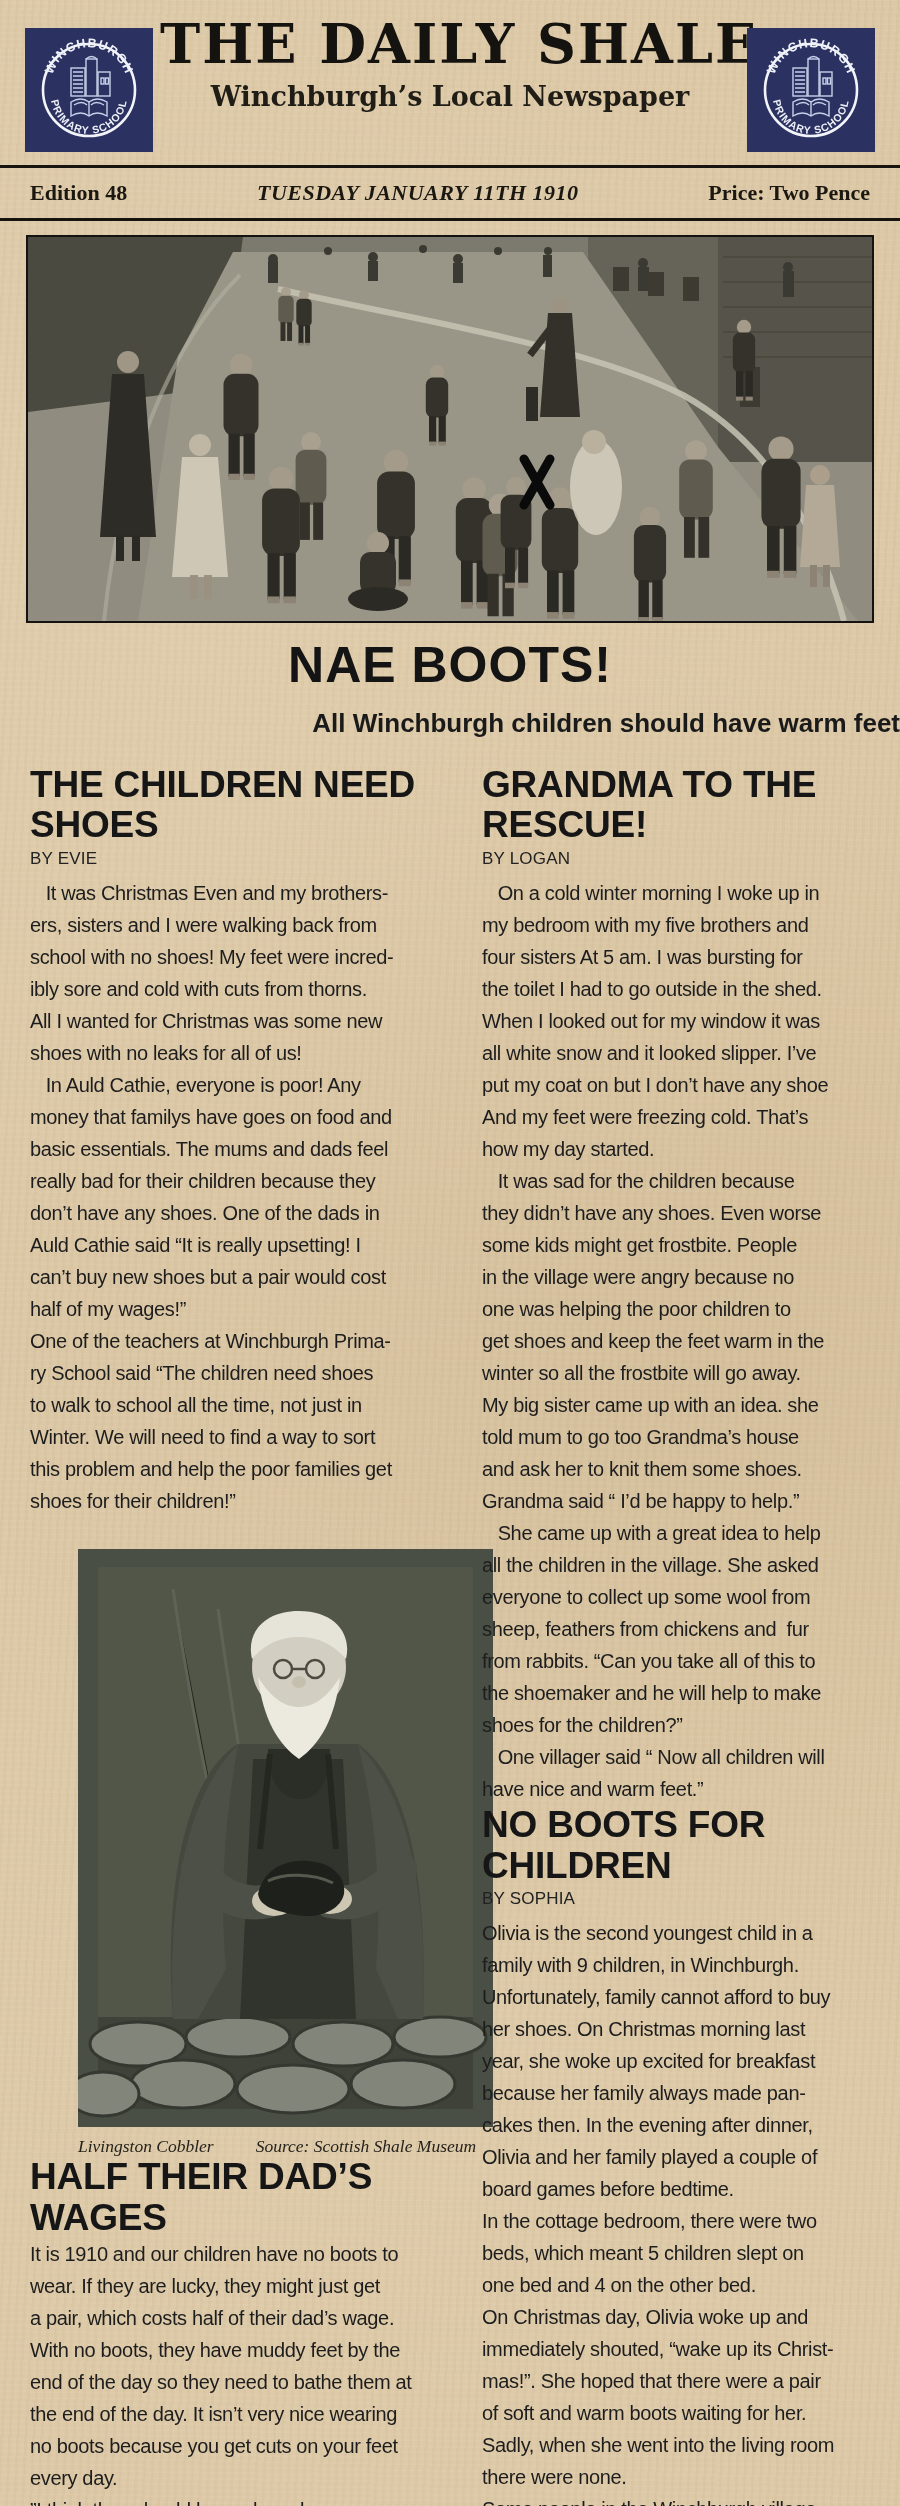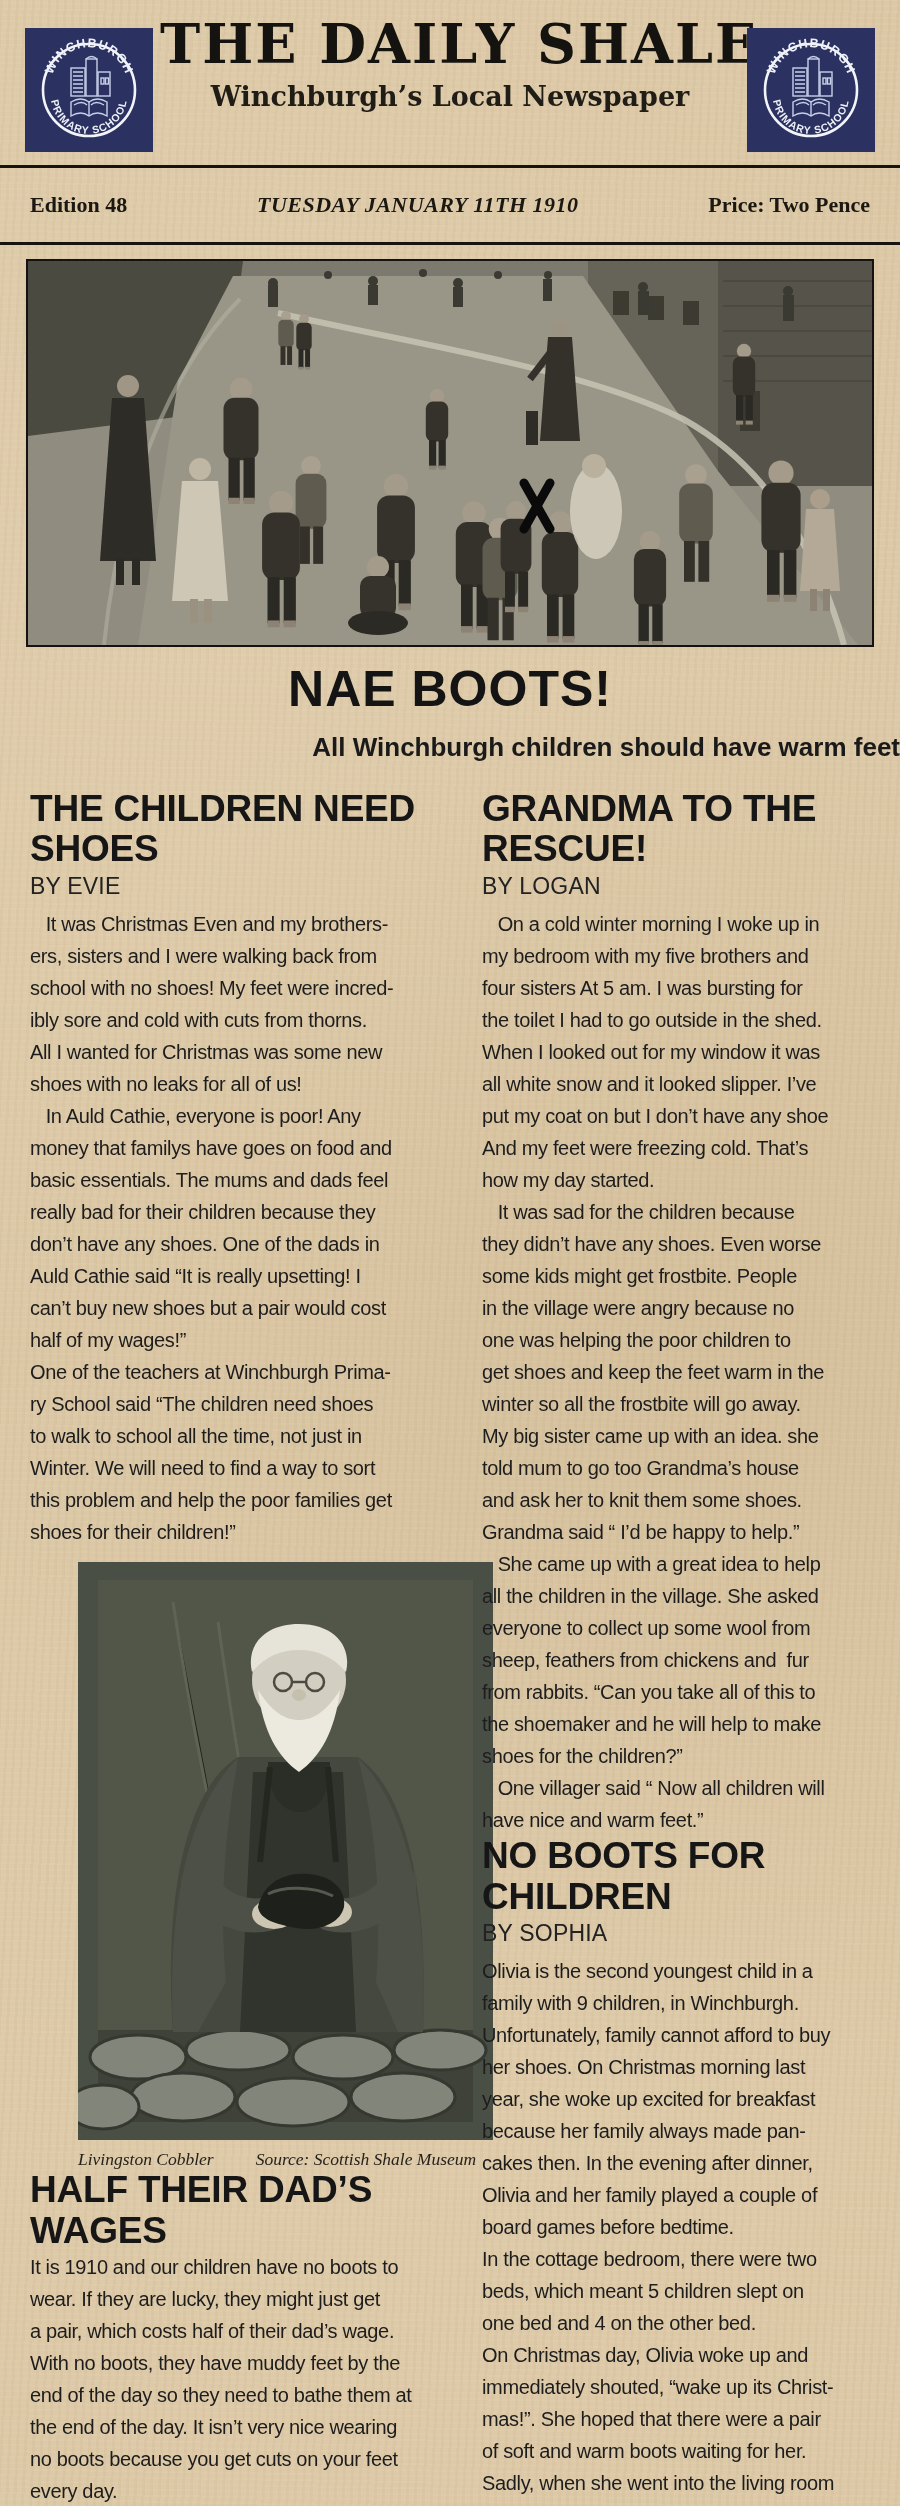--- a/index.html
+++ b/index.html
@@ -33,21 +33,21 @@
   }
   .paper-subtitle{
     margin:8px 0 0;
     font-family:"DejaVu Serif", serif;
     font-weight:700;font-size:27px;color:#201d17;
   }
   .rule{border-top:3px solid #17140f;margin:0;}
   
   .dateline{
     height:50px;display:flex;align-items:center;justify-content:space-between;
-    padding:12px 30px;
+    padding:0 30px;
     font-family:"Liberation Serif", serif;font-weight:700;font-size:22px;color:#1b1812;
   }
   .dateline .date{font-style:italic;letter-spacing:.5px;}
   
   .main-photo{width:844px;margin:14px auto 0;border:2px solid #141311;line-height:0;}
   .main-photo svg{display:block;width:844px;height:384px;}
   
   .headline{
     margin:16px 0 16px;text-align:center;
     font-size:50px;font-weight:800;letter-spacing:1px;color:#141414;line-height:1.05;
@@ -56,28 +56,28 @@
     margin:10px 0 0;text-align:right;
     font-size:26px;font-weight:700;color:#1a1a1a;
   }
   
   .columns{display:flex;padding:0 30px;margin-top:26px;gap:32px;}
   .col-left{width:420px;flex:0 0 420px;}
   .col-right{width:388px;flex:0 0 388px;}
   h3.article-heading{
     margin:0;font-size:37px;font-weight:700;color:#161616;line-height:1.1;letter-spacing:-.2px;
   }
-  .byline{margin:3px 0 8px;font-size:23px;color:#222;letter-spacing:.2px;}
+  .byline{margin:3px 0 8px;font-size:17px;color:#222;letter-spacing:.2px;}
   .body{
     margin:0;white-space:pre-wrap;
     font-size:20px;line-height:32px;letter-spacing:-.35px;color:#1d1d1d;
   }
   .mt2{margin-top:24px;}
   .mt3{margin-top:36px;}
-  figure.cobbler{margin:14px 0 0;width:479px;padding-left:48px;}
+  figure.cobbler{margin:32px 0 0;width:479px;padding-left:48px;}
   figure.cobbler svg{display:block;width:415px;height:578px;}
   figcaption{
     display:flex;gap:42px;margin-top:9px;
     font-family:"Liberation Serif", serif;font-style:italic;font-size:17.5px;color:#26231d;
   }
 </style>
 </head>
 <body>
 
 <div class="page">

